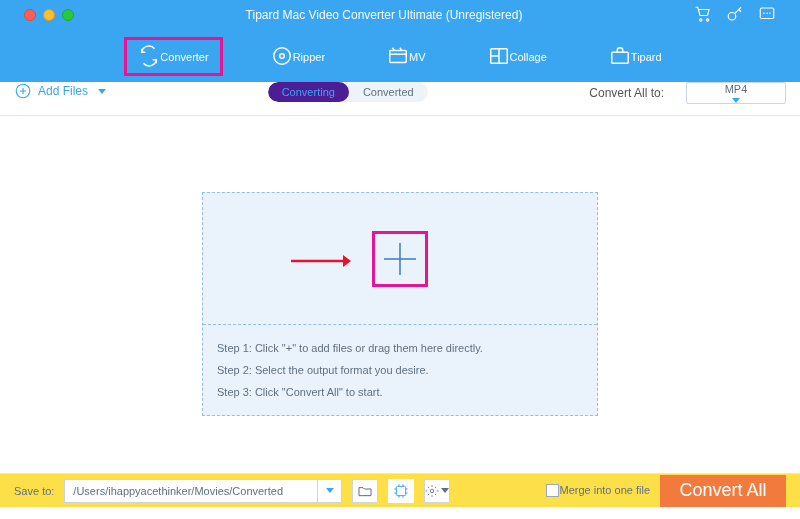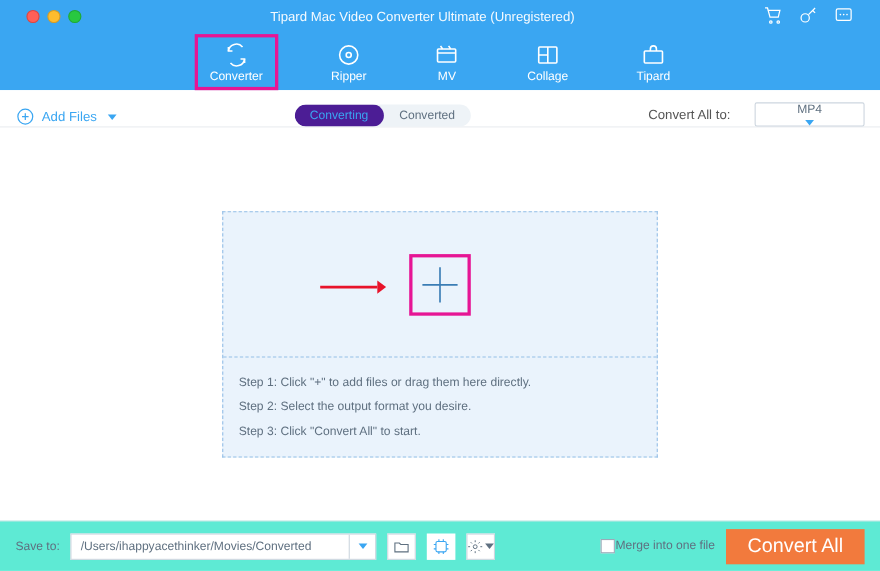--- a/index.html
+++ b/index.html
@@ -8,45 +8,45 @@
   .titlebar { height: 30px; display: flex; align-items: center; padding: 0 24px; font-size: 12px; }
   .traffic { display: flex; gap: 7px; }
   .dot { width: 12px; height: 12px; border-radius: 50%; }
   .dot.red { background: #ff5f57; border: 0.5px solid #e0443e; }
   .dot.yellow { background: #febc2e; border: 0.5px solid #d89c22; }
   .dot.green { background: #28c840; border: 0.5px solid #1faa33; }
   .title { flex: 1; text-align: center; color: #fff; font-size: 12px; opacity: 0.95; }
   .winicons { display: flex; gap: 14px; align-items: center; }
   .winicons svg { width: 18px; height: 18px; stroke: #fff; fill: none; stroke-width: 1.5; }
   .tabsrow { height: 52px; display: flex; justify-content: center; align-items: center; gap: 42px; }
-  .tabitem { display: flex; flex-direction: column; align-items: center; font-size: 11px; color: #fff; cursor: pointer; padding: 4px 10px 2px; }
+  .tabitem { display: flex; flex-direction: row; align-items: center; font-size: 11px; color: #fff; cursor: pointer; padding: 4px 10px 2px; }
   .tabitem svg { width: 22px; height: 22px; stroke: #fff; fill: none; stroke-width: 1.6; margin-bottom: 3px; }
   .tabitem.highlighted { outline: 3px solid #e61594; outline-offset: 1px; }
 
-  .subbar { height: 34px; background: #fff; border-bottom: 1px solid #e4e8ec; display: flex; align-items: flex-end; padding: 0 14px; font-size: 12px; color: #555; }
+  .subbar { height: 34px; background: #fff; border-bottom: 1px solid #e4e8ec; display: flex; align-items: flex-start; padding: 0 14px; font-size: 12px; color: #555; }
   .addfiles { display: flex; align-items: center; gap: 6px; color: #3aa6f2; cursor: pointer; }
   .addfiles svg { width: 18px; height: 18px; stroke: #3aa6f2; fill: none; stroke-width: 1.5; }
   .statustabs { flex: 1; display: flex; justify-content: center; gap: 16px; }
   .statusseg { display: flex; background: #eef3f7; border-radius: 12px; overflow: hidden; }
   .statbtn { padding: 4px 14px; font-size: 11px; color: #5f7080; cursor: pointer; }
   .statbtn.active { background: #4c1d95; border-radius: 10px; color: #3aa6f2; }
   .convertsel { display: flex; align-items: center; gap: 22px; }
   .formatsel { width: 100px; height: 22px; border: 1px solid #cdd6df; border-radius: 2px; display: flex; align-items: center; padding: 0 6px; font-size: 11px; color: #5f7080; justify-content: space-between; cursor: pointer; flex-direction: column; }
 
   .main { position: relative; height: 357px; background: #fff; display: flex; justify-content: center; align-items: flex-start; padding-top: 76px; }
   .dropzone { width: 396px; border: 1.5px dashed #94bfe6; background: #eaf3fc; }
   .dropupper { height: 131px; position: relative; display: flex; align-items: center; justify-content: center; }
   .plusbox { width: 50px; height: 50px; outline: 3px solid #e61594; display: flex; align-items: center; justify-content: center; cursor: pointer; }
   .plusbox svg { width: 40px; height: 40px; stroke: #3a7db5; stroke-width: 1.5; }
   .arrow { position: absolute; left: 88px; top: 60px; }
   .arrow svg { width: 60px; height: 16px; }
   .dropdivider { border-top: 1.5px dashed #94bfe6; }
   .steps { padding: 12px 14px; font-size: 11px; color: #5f7080; line-height: 2; }
 
-  .footer { height: 46px; background: #5eead4; border-top: 1px solid #e4e8ec; display: flex; align-items: center; padding: 0 14px; font-size: 11px; color: #5f7080; gap: 10px; }
+  .footer { height: 34px; background: #fde047; border-top: 1px solid #e4e8ec; display: flex; align-items: center; padding: 0 14px; font-size: 11px; color: #5f7080; gap: 10px; }
   .pathbox { width: 278px; height: 24px; border: 1px solid #cdd6df; background: #fff; display: flex; align-items: center; justify-content: space-between; padding: 0 0 0 8px; }
   .pathsplit { width: 24px; height: 100%; border-left: 1px solid #cdd6df; display:flex; align-items:center; justify-content:center; cursor:pointer; }
   .iconbtn { width: 26px; height: 24px; border: 1px solid #cdd6df; background: #fff; display: flex; align-items: center; justify-content: center; cursor: pointer; }
   .iconbtn svg { width: 16px; height: 16px; stroke: #5f7080; fill: none; stroke-width: 1.5; }
   .flexspacer { flex: 1; }
   .mergechk { display: flex; gap: 1px; cursor: pointer; }
   .chkbox { width: 13px; height: 13px; border: 1px solid #9aaab8; background: #fff; }
   .convertallbtn { background: #f27a3d; color: #fff; border: none; width: 126px; height: 32px; font-size: 18px; cursor: pointer; }
   .tricaret { width: 0; height: 0; border-left: 4px solid transparent; border-right: 4px solid transparent; border-top: 5px solid currentColor; display:inline-block; }
 </style>

